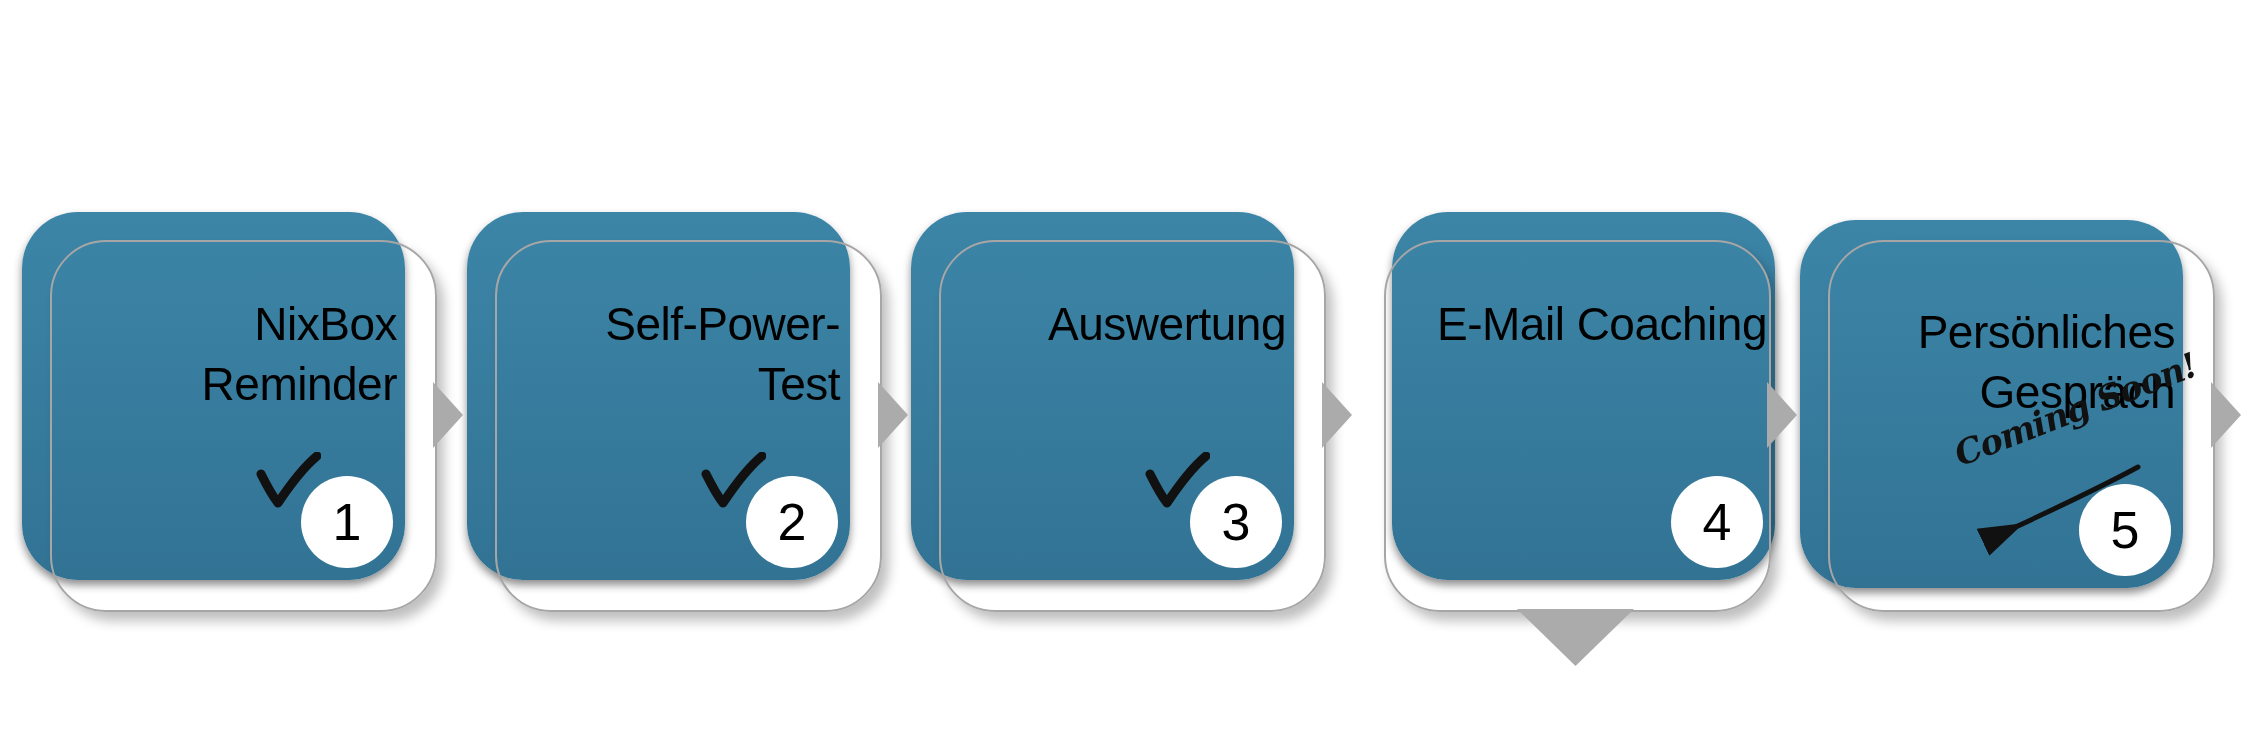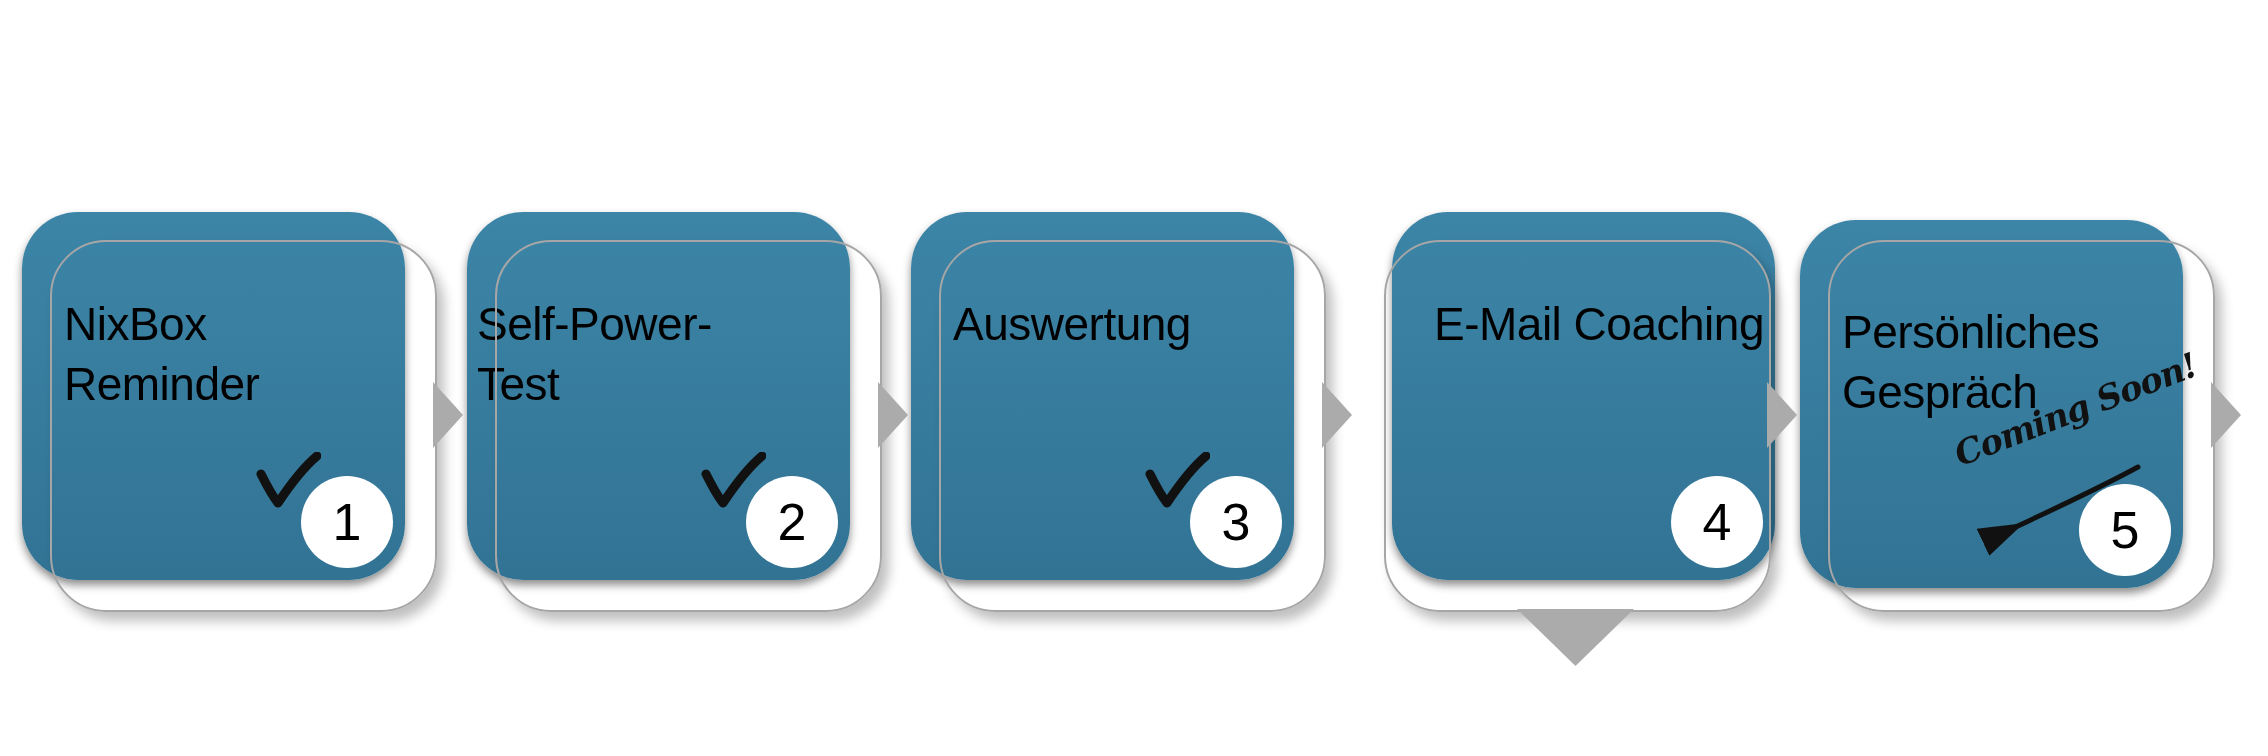--- a/index.html
+++ b/index.html
@@ -28,23 +28,23 @@
     box-shadow:0 5px 9px rgba(0,0,0,.45);
     z-index:2;
   }
   .title{
     position:absolute;
     left:42px;right:8px;top:82px;
     font-size:46px;line-height:60px;
     letter-spacing:-0.5px;
     color:var(--title-text,#000);
     white-space:pre-line;
-    text-align:left;
+    text-align:right;
   }
-  .title.center{left:10px;right:10px;text-align:left;}
+  .title.center{left:10px;right:10px;text-align:right;}
   .badge{
     position:absolute;
     right:12px;bottom:12px;
     width:92px;height:92px;
     border-radius:50%;
     background:var(--badge-bg,#fff);
     color:var(--badge-text,#000);
     display:flex;align-items:center;justify-content:center;
     font-size:52px;
     z-index:4;

